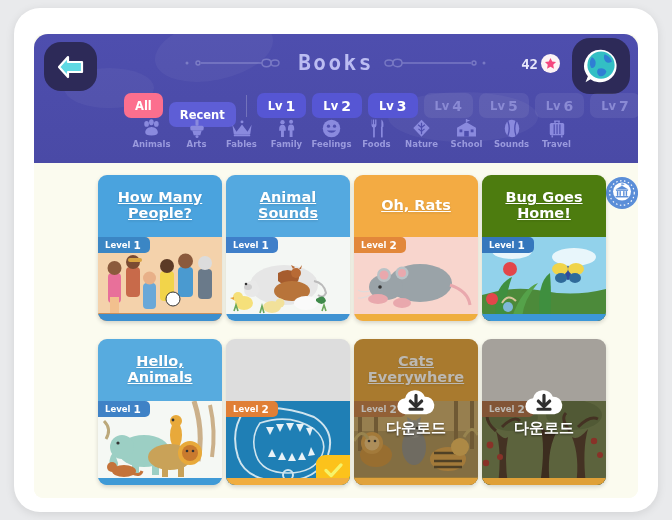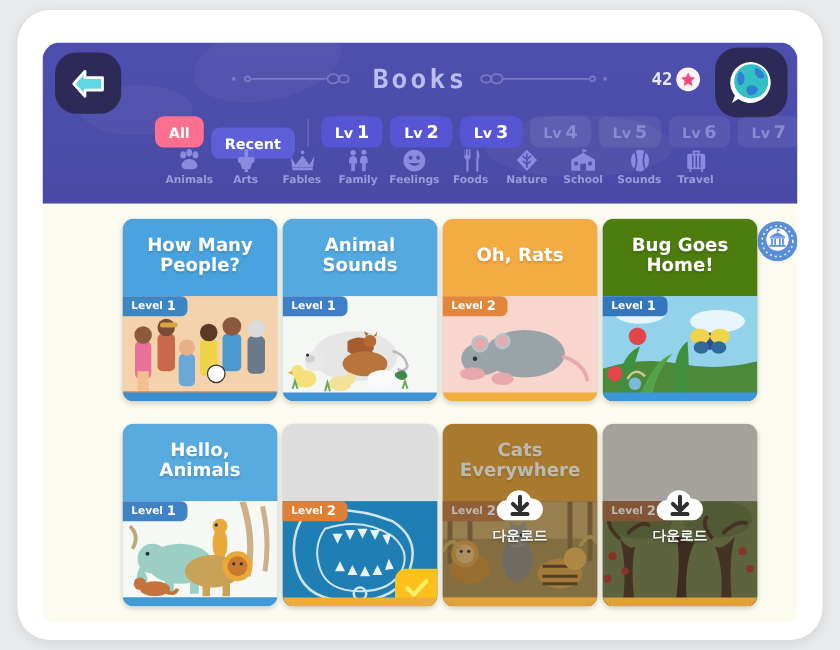--- a/index.html
+++ b/index.html
@@ -122,20 +122,21 @@
   }
   .card-top {
     position:absolute; left:0; right:0; top:0; height:62px;
     display:flex; align-items:center; justify-content:center;
     padding:0 8px;
   }
   .card-title {
     color:#ffffff; font-size:14.5px; font-weight:700; line-height:1.08;
     text-align:center; text-shadow:0 1px 2px rgba(0,0,0,0.16);
     white-space:pre-line;
+    text-decoration:underline;
   }
   .lvl-badge {
     position:absolute; left:0; top:62px;
     padding:2px 9px 2px 7px; border-radius:0 5px 5px 0;
     font-size:8.5px; color:#ffffff; font-weight:600;
     display:flex; align-items:center; gap:3px;
   }
   .lvl-badge .n { font-size:10.5px; font-weight:700; }
   .card-art { position:absolute; left:0; right:0; top:62px; bottom:0; overflow:hidden; }
   .card-foot { position:absolute; left:0; right:0; bottom:0; height:7px; }
@@ -147,21 +148,21 @@
     display:flex; align-items:center; justify-content:center;
   }
   
   .dl-overlay {
     position:absolute; inset:0;
     background:rgba(60,48,30,0.34);
     display:flex; flex-direction:column; align-items:center; justify-content:center;
     gap:1px;
   }
   .dl-label {
-    color:#ffffff; font-size:11px; font-weight:700;
+    color:#ffffff; font-size:15px; font-weight:700;
     text-shadow:0 1px 2px rgba(0,0,0,0.5);
   }
   .museum-fab {
     position:absolute; right:-6px; top:8px;
     width:44px; height:44px; border-radius:8px;
     background:#fbfbef;
     display:flex; align-items:center; justify-content:center;
     cursor:pointer;
   }
 </style>

